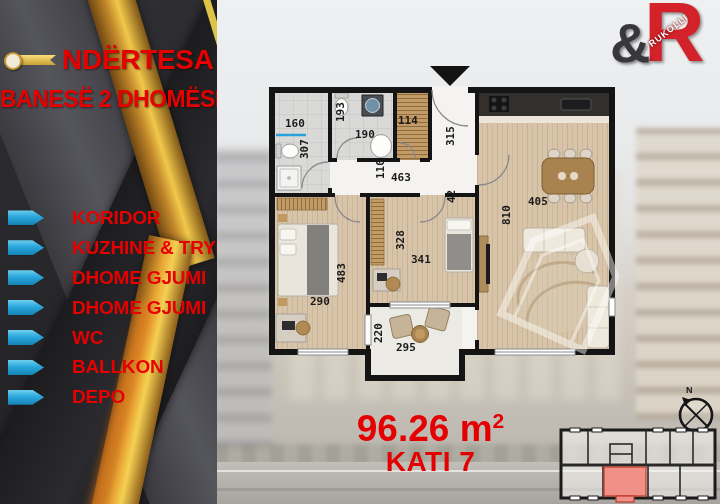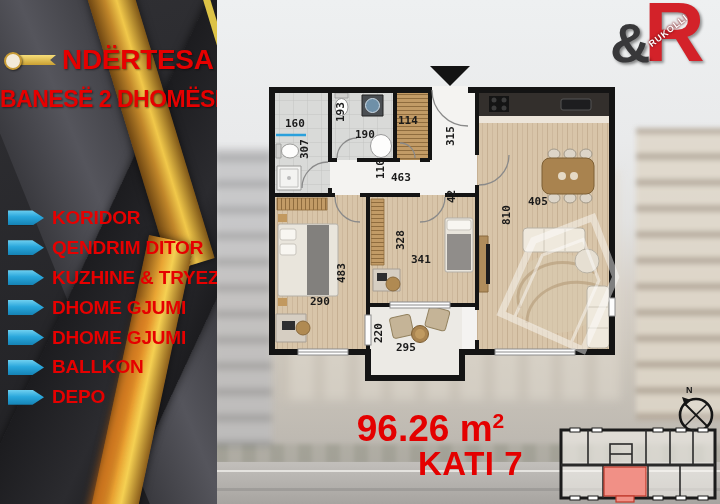--- a/index.html
+++ b/index.html
@@ -50,35 +50,35 @@
      clip-path:polygon(0 0,100% 0,86% 50%,100% 100%,0 100%);}
   .ribbon .pin{position:absolute;left:0;top:1px;width:14px;height:14px;border-radius:50%;
      background:#f2ead8;border:2px solid #c69a35;box-shadow:1px 1px 2px rgba(0,0,0,.5);}
   .bigTitle{color:var(--accent);font-size:28px;font-weight:bold;letter-spacing:-.3px;white-space:nowrap;
             text-shadow:1px 1px 2px rgba(0,0,0,.45);}
   .subTitle{position:absolute;left:0;top:86px;width:217px;z-index:5;color:var(--accent);
             font-size:23px;font-weight:bold;letter-spacing:-.5px;white-space:nowrap;
             text-shadow:1px 1px 2px rgba(0,0,0,.45);}
 
   .roomList{position:absolute;left:8px;top:203px;z-index:5;list-style:none;margin:0;padding:0;}
-  .roomList li{display:flex;align-items:center;gap:8px;height:29.9px;}
+  .roomList li{display:flex;align-items:center;gap:28px;height:29.9px;}
   .bulletArrow{width:36px;height:15px;flex:0 0 auto;
      background:linear-gradient(180deg,#6fd0f0 0%,var(--bullet) 45%,#1583b5 100%);
      clip-path:polygon(0 0,68% 0,100% 50%,68% 100%,0 100%);
      box-shadow:1px 1px 2px rgba(0,0,0,.4);}
   .roomLabel{color:var(--accent);font-size:19px;font-weight:bold;letter-spacing:-.2px;white-space:nowrap;}
 
   
   .plan{position:absolute;left:265px;top:58px;z-index:3;overflow:visible;}
 
   
   .footerTxt{position:absolute;left:338px;top:410px;width:185px;z-index:3;text-align:center;color:#e40000;}
   .areaLine{font-size:37px;font-weight:bold;line-height:1.0;white-space:nowrap;text-align:center;}
   .areaLine sup{font-size:21px;}
-  .floorLine{font-size:33px;font-weight:bold;line-height:1.05;letter-spacing:.5px;text-align:right;}
+  .floorLine{font-size:28px;font-weight:bold;line-height:1.05;letter-spacing:.5px;}
 
   
   .logo{position:absolute;right:2px;top:0;width:112px;height:76px;z-index:4;}
   .logo .amp{position:absolute;left:4px;top:10px;font-size:56px;font-weight:bold;color:#38383a;
              text-shadow:2px 2px 3px rgba(0,0,0,.45);}
   .logo .bigR{position:absolute;left:38px;top:-16px;font-size:84px;font-weight:bold;color:#d32229;
              text-shadow:2px 2px 3px rgba(0,0,0,.4);}
   .logo .brand{position:absolute;left:44px;top:40px;transform:rotate(-38deg);transform-origin:left center;
              font-size:9px;font-weight:bold;letter-spacing:1px;color:#fff;
              text-shadow:0 0 2px #7a1014,0 0 3px #7a1014;}
@@ -117,33 +117,33 @@
     </div>
     <div class="subTitle">BANESË 2 DHOMËSHE</div>
 
     <ul class="roomList">
       <li>
           <span class="bulletArrow"></span>
           <span class="roomLabel">KORIDOR</span>
         </li>
       <li>
           <span class="bulletArrow"></span>
-          <span class="roomLabel">QENDRIM DITOR</span>
-        </li>
-      <li>
-          <span class="bulletArrow"></span>
           <span class="roomLabel">KUZHINE &amp; TRYEZARI</span>
         </li>
       <li>
           <span class="bulletArrow"></span>
           <span class="roomLabel">DHOME GJUMI</span>
         </li>
       <li>
           <span class="bulletArrow"></span>
           <span class="roomLabel">DHOME GJUMI</span>
+        </li>
+      <li>
+          <span class="bulletArrow"></span>
+          <span class="roomLabel">WC</span>
         </li>
       <li>
           <span class="bulletArrow"></span>
           <span class="roomLabel">BALLKON</span>
         </li>
       <li>
           <span class="bulletArrow"></span>
           <span class="roomLabel">DEPO</span>
         </li>
     </ul>

